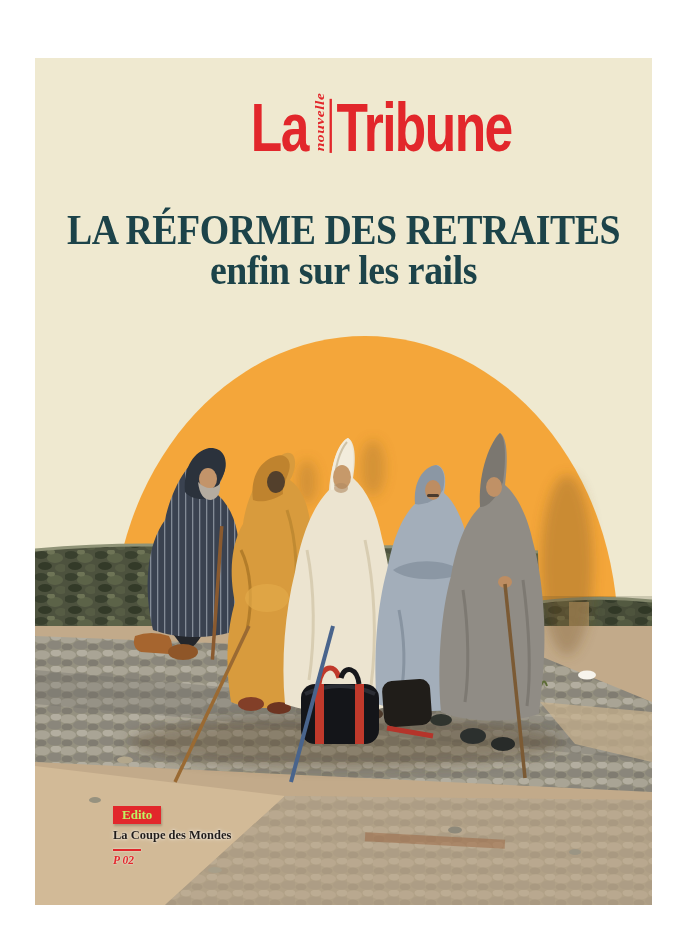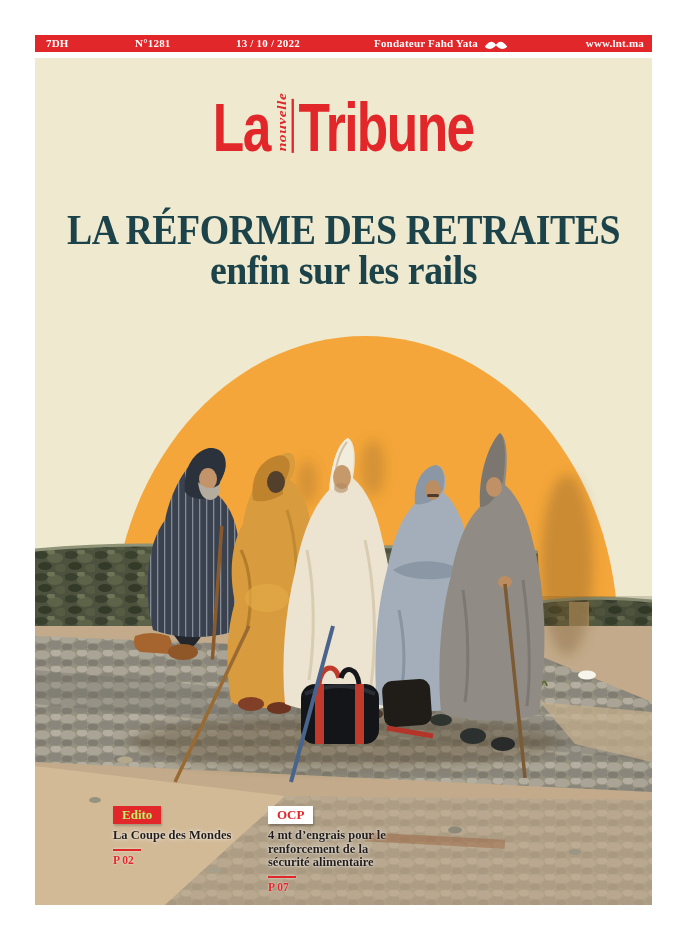--- a/index.html
+++ b/index.html
@@ -9,21 +9,21 @@
   .topbar{position:absolute;left:35px;top:35px;width:617px;height:17px;background:#e2272b;
           color:#fff;font-weight:bold;font-size:11px;}
   .topbar .tb{position:absolute;top:0;line-height:17px;letter-spacing:.2px;white-space:nowrap;}
   .tb-price{left:11px}.tb-issue{left:100px}.tb-date{left:201px}.tb-founder{left:339px}
   .tb-site{right:8px}
   .tb-moustache{position:absolute;left:449px;top:5px;width:24px;height:9px;}
   
   .content{position:absolute;left:35px;top:58px;width:617px;height:847px;background:#efe9d0;}
   
   .masthead{position:absolute;left:0;top:14px;width:617px;height:86px;
-            display:flex;justify-content:center;align-items:flex-end;}
+            display:flex;justify-content:center;align-items:flex-end;padding-left:38px;}
   .masthead-inner{display:flex;align-items:flex-end;color:#e2272b;
                   transform:scale(.78,1.04);transform-origin:50% 95%;}
   .mh-word{font-family:"Liberation Sans",sans-serif;font-weight:bold;font-size:66px;
            line-height:.92;letter-spacing:-2px;}
   .mh-nouvelle{writing-mode:vertical-rl;transform:rotate(180deg);
                font-family:"Liberation Serif",serif;font-style:italic;font-weight:bold;
                font-size:15px;letter-spacing:.5px;margin:0 2px 7px 8px;}
   .mh-divider{width:3px;height:52px;background:#e2272b;margin:0 6px 6px 1px;}
   
   .headline{position:absolute;left:0;top:152px;width:617px;text-align:center;color:#1c4349;
@@ -39,39 +39,27 @@
   .t3{left:430px;top:747px;width:112px}
   .teaser-label{display:inline-block;font-weight:bold;font-size:13px;line-height:15px;
                 padding:1px 9px 2px;margin-bottom:5px;}
   .label-solid{background:#e2272b;color:#bef264;box-shadow:1px 2px 2px rgba(0,0,0,.2);}
   .label-white{background:#fff;color:#e2272b;box-shadow:1px 2px 2px rgba(0,0,0,.25);}
   .teaser-title{font-weight:bold;font-size:12.5px;line-height:13.5px;color:#221d1a;
                 text-shadow:0 0 2px rgba(255,255,255,.9),0 0 5px rgba(255,255,255,.6);}
   .teaser-rule{width:28px;height:2px;background:#e2272b;margin-top:6px;
                box-shadow:0 0 2px rgba(255,255,255,.8);}
   .teaser-page{font-weight:bold;font-size:11.5px;color:#e2272b;margin-top:3px;
-               text-shadow:0 0 2px rgba(255,255,255,.9);}
+               text-shadow:0 0 2px rgba(255,255,255,.9);font-style:italic;}
 </style>
 </head>
 <body>
 
 <div class="page">
 
-  <header class="topbar">
-    <span class="tb tb-price">7DH</span>
-    <span class="tb tb-issue">N°1281</span>
-    <span class="tb tb-date">13 / 10 / 2022</span>
-    <span class="tb tb-founder">Fondateur Fahd Yata</span>
-    <span class="tb-moustache">
-      <svg viewBox="0 0 26 10" width="24" height="9">
-        <path fill="#ffffff" d="M13,4.2 C11,1 7.8,0 5.4,1.5 C3,3 1.6,5.4 0.5,6 C2.2,8.6 6,9.6 9,8.1 C11,7.1 12.5,5.6 13,4.7 C13.5,5.6 15,7.1 17,8.1 C20,9.6 23.8,8.6 25.5,6 C24.4,5.4 23,3 20.6,1.5 C18.2,0 15,1 13,4.2 Z"></path>
-      </svg>
-    </span>
-    <span class="tb tb-site">www.lnt.ma</span>
-  </header>
 
   <div class="content">
 
     <div class="masthead">
       <div class="masthead-inner">
         <span class="mh-word">La</span>
         <span class="mh-nouvelle">nouvelle</span>
         <span class="mh-divider"></span>
         <span class="mh-word">Tribune</span>
       </div>
@@ -224,22 +212,16 @@
       </svg>
     </div>
 
     <div class="teaser t1">
       <span class="teaser-label label-solid">Edito</span>
       <div class="teaser-title">La Coupe des Mondes</div>
       <div class="teaser-rule"></div>
       <div class="teaser-page">P 02</div>
     </div>
 
-    <div class="teaser t2">
-      <span class="teaser-label label-white">OCP</span>
-      <div class="teaser-title">4 mt d’engrais pour le renforcement de la sécurité alimentaire</div>
-      <div class="teaser-rule"></div>
-      <div class="teaser-page">P 07</div>
-    </div>
 
 
   </div>
 </div>
 
 </body></html>

